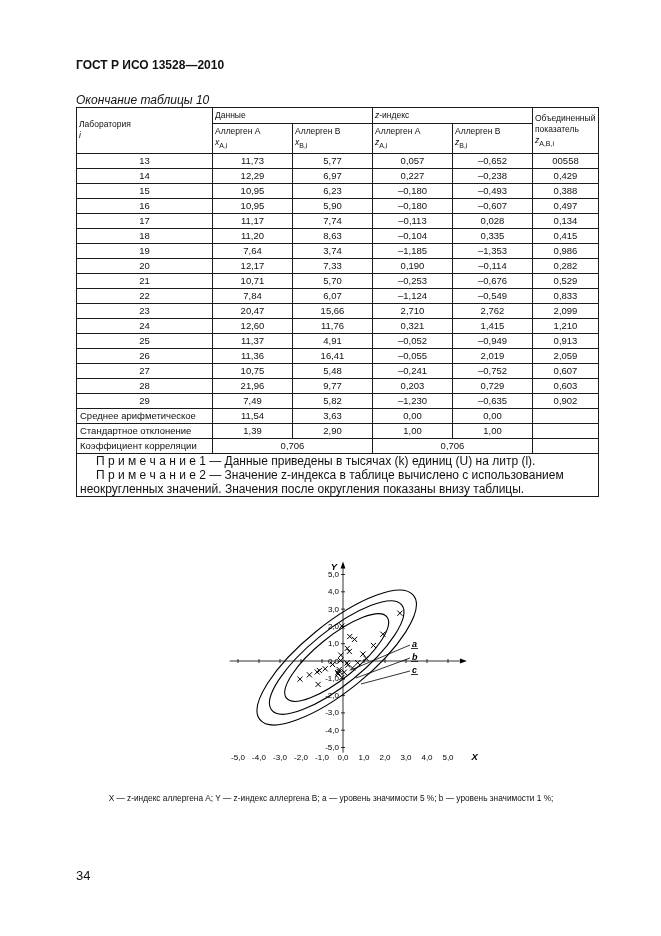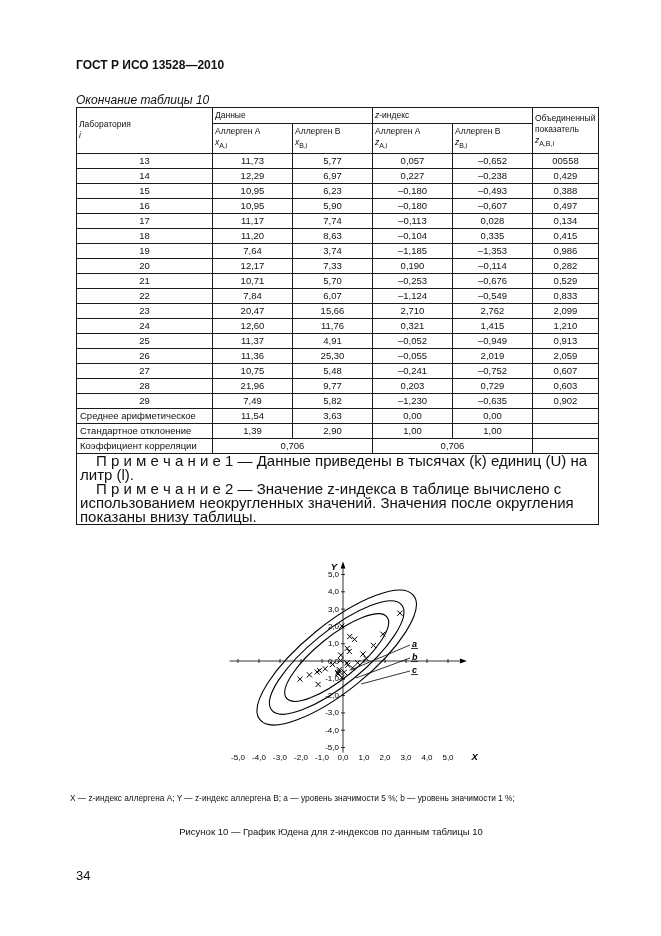--- a/index.html
+++ b/index.html
@@ -13,36 +13,36 @@
 
   table.gost { position: absolute; left: 76px; top: 107px; width: 522px;
     border-collapse: collapse; table-layout: fixed; font-size: 9.5px; }
   table.gost th, table.gost td { border: 1px solid #1a1a1a; font-weight: normal;
     padding: 0 3px; line-height: 14px; vertical-align: middle; }
   table.gost thead th { font-size: 8.5px; line-height: 11px; text-align: left; padding: 2px 2px; }
   td.c { text-align: center; height: 15px; }
   td.l { text-align: left; height: 15px; padding-left: 5px; margin-top: 23px; }
   .it { font-style: italic; }
   sub { font-size: 7px; }
-  td.notes-cell { padding: 3px 8px 5px 8px; font-size: 15px; line-height: 11.5px; }
+  td.notes-cell { padding: 3px 8px 5px 8px; font-size: 12px; line-height: 11.5px; }
   td.notes-cell p { text-indent: 16px; }
 
   .figure-wrap { position: absolute; left: 168px; top: 556px; width: 324px; height: 232px; }
   svg text { font-family: "Liberation Sans", sans-serif; }
   .ax   { stroke: #000; stroke-width: 0.8; fill: none; }
   .arrow{ fill: #000; stroke: none; }
   .tick { font-size: 8px; text-anchor: middle; }
   .yt   { text-anchor: end; }
   .axlbl{ font-size: 9.5px; font-style: italic; font-weight: bold; }
   .ell  { fill: none; stroke: #000; stroke-width: 1.1; }
   .pt   { stroke: #000; stroke-width: 1; fill: none; }
   .elab { font-size: 9px; font-style: italic; font-weight: bold; }
 
   .fig-caption { position: absolute; left: 70px; top: 793px; width: 522px;
-    font-size: 8.3px; line-height: 11px; }
+    text-align: center; font-size: 8.3px; line-height: 11px; }
   .fig-title { position: absolute; left: 70px; top: 826px; width: 522px;
     text-align: center; font-size: 9.5px; }
   .page-number { position: absolute; left: 76px; top: 868px; font-size: 13px; }
 </style>
 </head>
 <body>
 
 <div class="page">
 
   <div class="doc-header">ГОСТ Р ИСО 13528—2010</div>
@@ -206,21 +206,21 @@
           <td class="c">11,37</td>
           <td class="c">4,91</td>
           <td class="c">–0,052</td>
           <td class="c">–0,949</td>
           <td class="c">0,913</td>
         </tr>
 
         <tr>
           <td class="c">26</td>
           <td class="c">11,36</td>
-          <td class="c">25,30</td>
+          <td class="c">16,41</td>
           <td class="c">–0,055</td>
           <td class="c">2,019</td>
           <td class="c">2,059</td>
         </tr>
 
         <tr>
           <td class="c">27</td>
           <td class="c">10,75</td>
           <td class="c">5,48</td>
           <td class="c">–0,241</td>
@@ -375,17 +375,16 @@
         <path d="M195.5,99.805 L200.7,105.005 M195.5,105.005 L200.7,99.805" class="pt"></path>
         <path d="M154.55,110.185 L159.75,115.38499999999999 M154.55,115.38499999999999 L159.75,110.185" class="pt"></path>
         <path d="M181.85,109.32000000000001 L187.04999999999998,114.52 M181.85,114.52 L187.04999999999998,109.32000000000001" class="pt"></path>
       </svg>
   </div>
 
   <div class="fig-caption">
     <div>X — z-индекс аллергена A; Y — z-индекс аллергена B; a — уровень значимости 5 %; b — уровень значимости 1 %;</div>
   </div>
 
-  <div class="fig-title">Рисунок 10 — График Юдена для z-индексов по данным таблицы 10</div>
 
   <div class="page-number">34</div>
 
 </div>
 
 </body></html>

